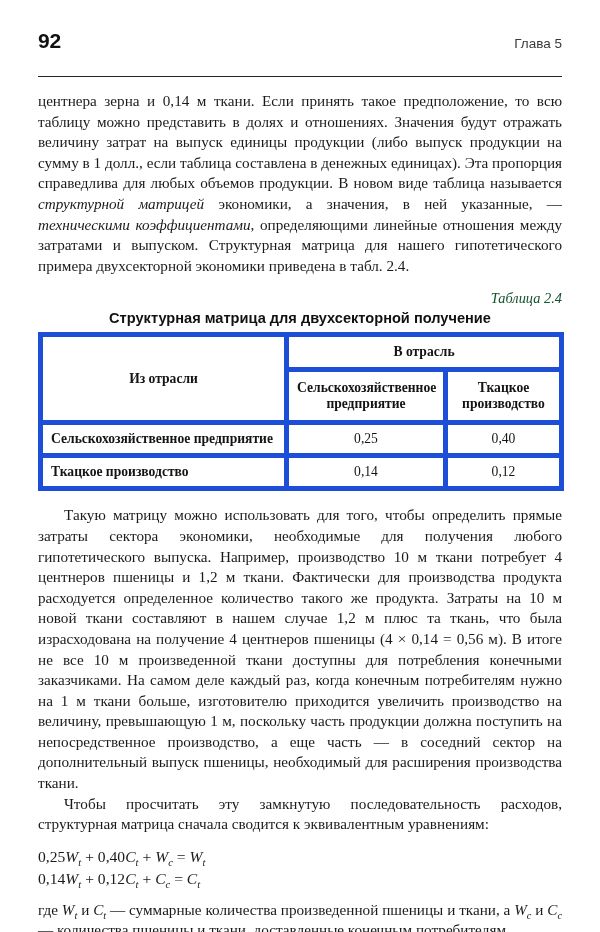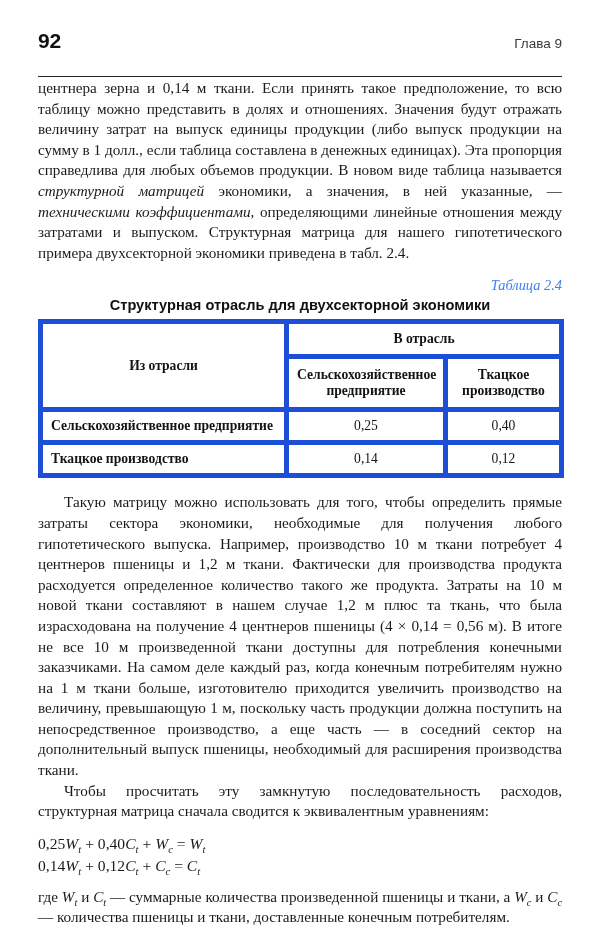--- a/index.html
+++ b/index.html
@@ -57,33 +57,33 @@
   
   .body-text {
     font-size: 15.2px;
     line-height: 20.6px;
     text-align: justify;
     text-justify: inter-word;
     hyphens: manual;
     margin: 0;
   }
   .body-text + .body-text { margin-top: 0; }
-  .first-para { margin-top: 1px; }
+  .first-para { margin-top: 14px; }
   .indent { text-indent: 26px; }
   .it { font-style: italic; }
 
   
   .table-block { margin-top: 14px; }
   .table-number {
     font-style: italic;
     font-size: 14.4px;
     text-align: right;
     line-height: 17px;
     margin-bottom: 2px;
-    color: #3b82f6;
+    color: #14532d;
   }
   .table-title {
     font-family: "Liberation Sans", "DejaVu Sans", sans-serif;
     font-weight: bold;
     font-size: 14.6px;
     text-align: center;
     line-height: 18px;
     margin-bottom: 5px;
     color: #111;
   }
@@ -145,29 +145,29 @@
   .mvar { font-style: italic; }
   .mvar sub { font-style: italic; font-size: 0.68em; line-height: 0; }
 </style>
 </head>
 <body>
 
 <div class="page">
 
   <div class="running-head">
     <span class="folio">92</span>
-    <span class="chapter-label">Глава 9</span>
+    <span class="chapter-label">Глава 5</span>
   </div>
   <div class="head-rule"></div>
 
   <p class="body-text first-para"><span>центнера зерна и 0,14 м ткани. Если принять такое предположение, то всю таблицу можно представить в долях и отношениях. Значения будут отражать величину затрат на выпуск единицы продукции (либо выпуск продукции на сумму в 1 долл., если таблица составлена в денежных единицах). Эта пропорция справедлива для любых объемов продукции. В новом виде таблица называется </span><span class="it">структурной матрицей</span><span> экономики, а значения, в ней указанные, — </span><span class="it">техническими коэффициентами</span><span>, определяющими линейные отношения между затратами и выпуском. Структурная матрица для нашего гипотетического примера двухсекторной экономики приведена в табл. 2.4.</span></p>
 
   <div class="table-block">
     <div class="table-number">Таблица 2.4</div>
-    <div class="table-title">Структурная отрасль для двухсекторной экономики</div>
+    <div class="table-title">Структурная матрица для двухсекторной получение</div>
 
     <table class="matrix">
       <colgroup>
         <col class="col-from">
         <col class="col-agri">
         <col class="col-weave">
       </colgroup>
       <thead>
         <tr>
           <th class="th-from" rowspan="2">Из отрасли</th>

